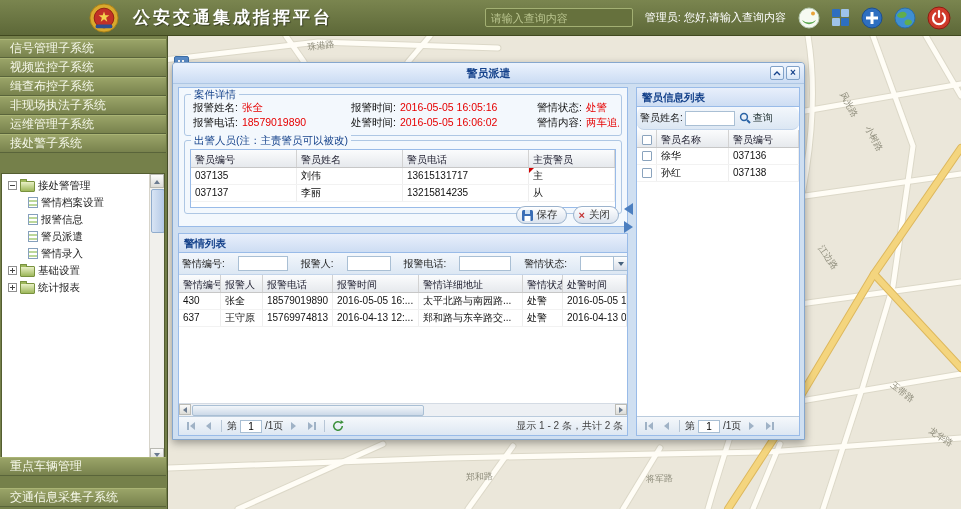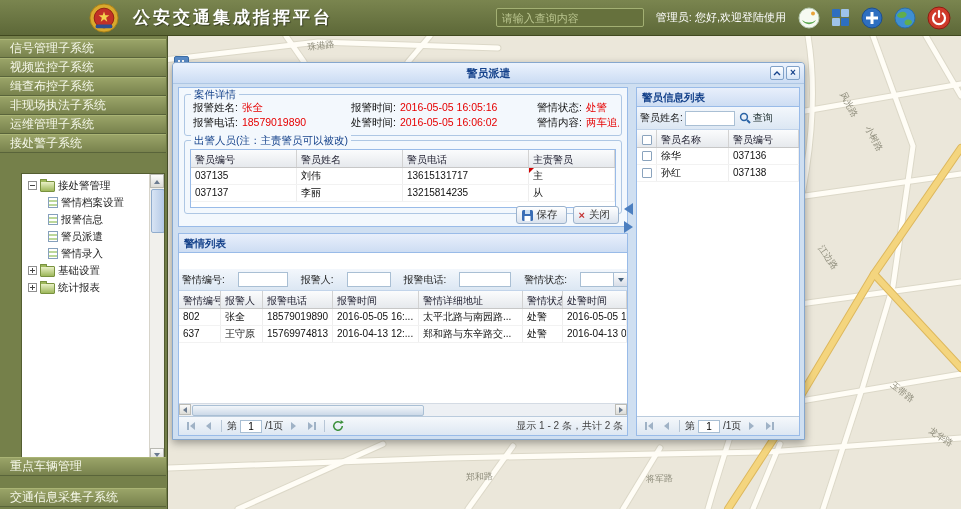--- a/index.html
+++ b/index.html
@@ -24,21 +24,21 @@
   .sb{position:absolute;left:0;top:36px;width:168px;bottom:0;background:#75804a;
       border-right:1px solid #49522a;box-sizing:border-box;}
   .sb-item{height:19px;box-sizing:border-box;line-height:17px;padding-left:10px;color:#f6f8ea;
       font-size:12px;background:linear-gradient(#9aa468,#78824d);
       border-top:1px solid #aab475;border-bottom:1px solid #59643a;cursor:pointer;
       white-space:nowrap;overflow:hidden;}
   .sb-top{position:absolute;top:3px;left:0;right:1px;}
   .sb-bottom{position:absolute;bottom:2px;left:0;right:1px;}
   .sb-bottom .sb-item{margin-top:12px;}
   .sb-tree{position:absolute;top:137px;left:1px;right:2px;height:290px;background:#fff;
-      border:1px solid #545e31;box-sizing:border-box;overflow:hidden;margin-left:20px;}
+      border:1px solid #545e31;box-sizing:border-box;overflow:hidden;}
   .tree-body{position:absolute;left:0;top:0;right:15px;bottom:0;padding-top:3px;}
   .trow{height:17px;display:flex;align-items:center;gap:3px;font-size:10.5px;color:#222;
       cursor:pointer;white-space:nowrap;}
   .texp{width:9px;height:9px;box-sizing:border-box;border:1px solid #8f8f8f;background:#fff;
       position:relative;flex:none;}
   .texp::before{content:"";position:absolute;left:1px;right:1px;top:3px;height:1px;background:#444;}
   .texp.plus::after{content:"";position:absolute;top:1px;bottom:1px;left:3px;width:1px;background:#444;}
   .fico{width:13px;height:9px;background:linear-gradient(#e9f0c6,#9db75a);border:1px solid #79923f;
       border-radius:1px;position:relative;flex:none;margin-top:2px;}
   .fico::before{content:"";position:absolute;top:-3px;left:-1px;width:5px;height:2px;
@@ -94,33 +94,33 @@
   .grow{display:flex;height:16px;flex:none;border-bottom:1px solid #f2f2f2;background:#fff;cursor:pointer;}
   .gc{box-sizing:border-box;border-right:1px solid #eeeeee;padding:1px 0 0 4px;font-size:10px;
       color:#111;overflow:hidden;white-space:nowrap;flex:none;line-height:14px;}
   .dc0{width:106px;} .dc1{width:106px;} .dc2{width:126px;} .dc3{flex:1;}
   .rel{position:relative;}
   .dirty{position:absolute;left:0;top:0;width:0;height:0;border-top:5px solid #d00000;
       border-right:5px solid transparent;}
   .btn-row{position:absolute;right:8px;top:118px;display:flex;gap:6px;}
   .xbtn{height:18px;box-sizing:border-box;padding:0 8px 0 5px;display:flex;align-items:center;gap:4px;
       font-size:10.5px;color:#333;background:linear-gradient(#ffffff,#dbe3ee);
-      border:1px solid #9cb3cd;border-radius:3px;cursor:pointer;white-space:nowrap;}
+      border:1px solid #9cb3cd;border-radius:9px;cursor:pointer;white-space:nowrap;}
   .xred{color:#c43333;font-size:11px;line-height:11px;}
 
   .xfer{position:absolute;left:451px;top:140px;display:flex;flex-direction:column;gap:6px;align-items:center;}
   .arr-l{width:0;height:0;border:6px solid transparent;border-right:9px solid #4c7fc0;border-left:none;cursor:pointer;}
   .arr-r{width:0;height:0;border:6px solid transparent;border-left:9px solid #4c7fc0;border-right:none;cursor:pointer;}
 
   .panelB{position:absolute;left:5px;top:170px;width:450px;height:203px;box-sizing:border-box;
       border:1px solid #99bbe8;background:#fff;display:flex;flex-direction:column;overflow:hidden;}
   .pnl-hdr{flex:none;height:18px;background:linear-gradient(#e8effb,#cdddf3);border-bottom:1px solid #99bbe8;
       font-weight:bold;color:#15428b;font-size:10.5px;line-height:18px;padding-left:5px;}
   .toolbar{flex:none;height:21px;background:linear-gradient(#f3f7fc,#dce7f3);border-bottom:1px solid #c2d4ea;
-      display:flex;align-items:center;font-size:10px;color:#222;padding:0 3px;gap:13px;white-space:nowrap;margin-top:16px;}
+      display:flex;align-items:center;font-size:10px;color:#222;padding:0 3px;gap:13px;white-space:nowrap;}
   .tlb{flex:none;}
   .tb-input{box-sizing:border-box;height:15px;border:1px solid #a9bfd4;font-size:10px;padding:0 2px;
       background:#fff;outline:none;flex:none;}
   .combo{display:flex;flex:none;}
   .cb-btn{width:14px;height:15px;box-sizing:border-box;background:linear-gradient(#fefefe,#d8dee8);
       border:1px solid #a9bfd4;border-left:none;display:flex;align-items:center;justify-content:center;cursor:pointer;}
   .tri-d{width:0;height:0;border:3px solid transparent;border-top:4px solid #46617c;margin-top:3px;}
   .sbtn{display:flex;align-items:center;gap:2px;cursor:pointer;color:#233;flex:none;padding:0 2px;}
   .ac0{width:42px;} .ac1{width:42px;} .ac2{width:70px;} .ac3{width:86px;} .ac4{width:104px;}
   .ac5{width:40px;} .ac6{flex:1;}
@@ -141,21 +141,21 @@
   .bar{width:2px;height:8px;background:#9fb2c6;}
   .psep{width:1px;height:12px;background:#b7c6d6;margin:0 2px;flex:none;}
   .pgin{width:22px;height:13px;box-sizing:border-box;border:1px solid #a9bfd4;font-size:10px;
       text-align:center;padding:0;outline:none;flex:none;}
   .ptxt{flex:none;}
   .psum{margin-left:auto;color:#444;flex:none;}
 
   .panelC{position:absolute;left:463px;top:24px;width:164px;height:349px;box-sizing:border-box;
       border:1px solid #99bbe8;background:#fff;display:flex;flex-direction:column;overflow:hidden;}
   .srow{flex:none;height:22px;background:linear-gradient(#f3f7fc,#dce7f3);border-bottom:1px solid #c2d4ea;
-      display:flex;align-items:center;font-size:10px;color:#222;padding:0 3px;gap:2px;white-space:nowrap;}
+      display:flex;align-items:center;font-size:10px;color:#222;padding:0 3px;gap:2px;white-space:nowrap;border-radius:7px;}
   .oc0{width:20px;justify-content:center;padding-left:0;display:flex;}
   .oc1{width:72px;} .oc2{flex:1;}
   .chk{width:10px;height:10px;box-sizing:border-box;border:1px solid #8aa3bd;background:#fff;
       border-radius:1px;flex:none;margin-top:2px;cursor:pointer;}
   .ghead .chk{margin-top:0;}
   .svico{flex:none;display:block;}
 </style>
 </head>
 <body>
 
@@ -163,21 +163,21 @@
 
   <div class="hdr">
     <svg class="badge" width="30" height="30" viewBox="0 0 32 32">
       <circle cx="16" cy="16" r="15" fill="#d9a92d" stroke="#a87f16"></circle>
       <circle cx="16" cy="16" r="10.5" fill="#c23127" stroke="#8f1d12"></circle>
       <polygon points="16,9 17.4,13.1 21.7,13.1 18.3,15.7 19.5,19.9 16,17.4 12.5,19.9 13.7,15.7 10.3,13.1 14.6,13.1" fill="#f4d14d"></polygon>
       <rect x="7" y="23" width="18" height="4" rx="2" fill="#2e4f8f"></rect>
     </svg>
     <div class="hdr-title">公安交通集成指挥平台</div>
     <input class="hdr-search" type="text" placeholder="请输入查询内容" style="">
-    <div class="hdr-welcome">管理员: 您好,欢迎登陆使用</div>
+    <div class="hdr-welcome">管理员: 您好,请输入查询内容</div>
     <div class="hdr-icons">
       <span class="hico">
         <svg width="22" height="22">
             <circle cx="11" cy="11" r="10" fill="#f6faf2" stroke="#b9cdb4"></circle>
         <path d="M4 13 A 8 8 0 0 0 18 13 A 11 11 0 0 1 4 13 Z" fill="#5aa84e"></path>
         <circle cx="15" cy="6.5" r="2" fill="#e8a33c"></circle>
           </svg>
       </span>
       <span class="hico">
         <svg width="19" height="19">
@@ -472,21 +472,21 @@
             <span>警情详细地址</span>
           </div>
         <div class="ghc ac5">
             <span>警情状态</span>
           </div>
         <div class="ghc ac6">
             <span>处警时间</span>
           </div>
       </div>
       <div class="grow">
-        <div class="gc ac0">802</div>
+        <div class="gc ac0">430</div>
         <div class="gc ac1">张全</div>
         <div class="gc ac2">18579019890</div>
         <div class="gc ac3">2016-05-05 16:...</div>
         <div class="gc ac4">太平北路与南园路...</div>
         <div class="gc ac5">处警</div>
         <div class="gc ac6">2016-05-05 16:06...</div>
       </div>
       <div class="grow">
         <div class="gc ac0">637</div>
         <div class="gc ac1">王守原</div>

